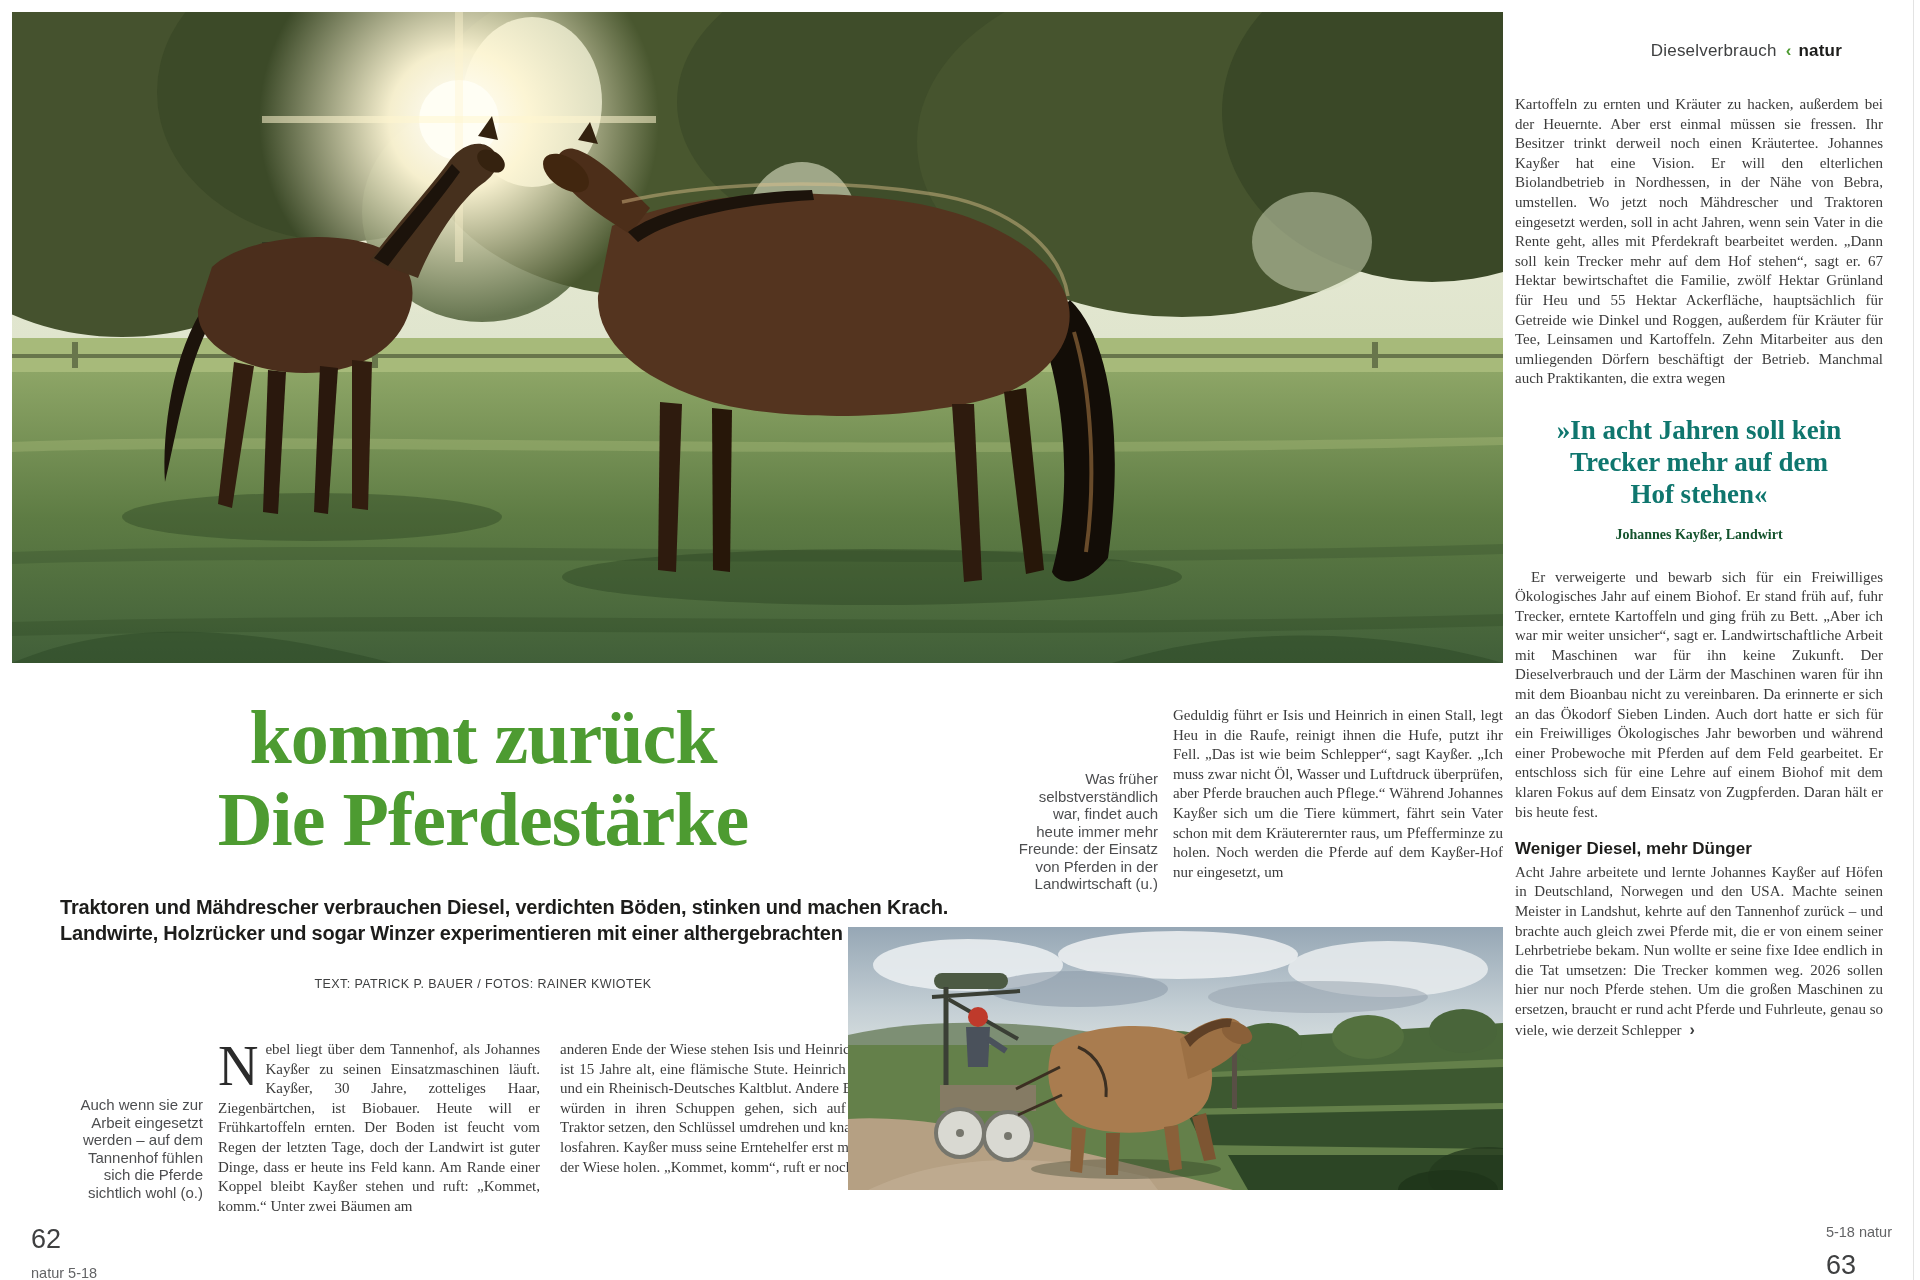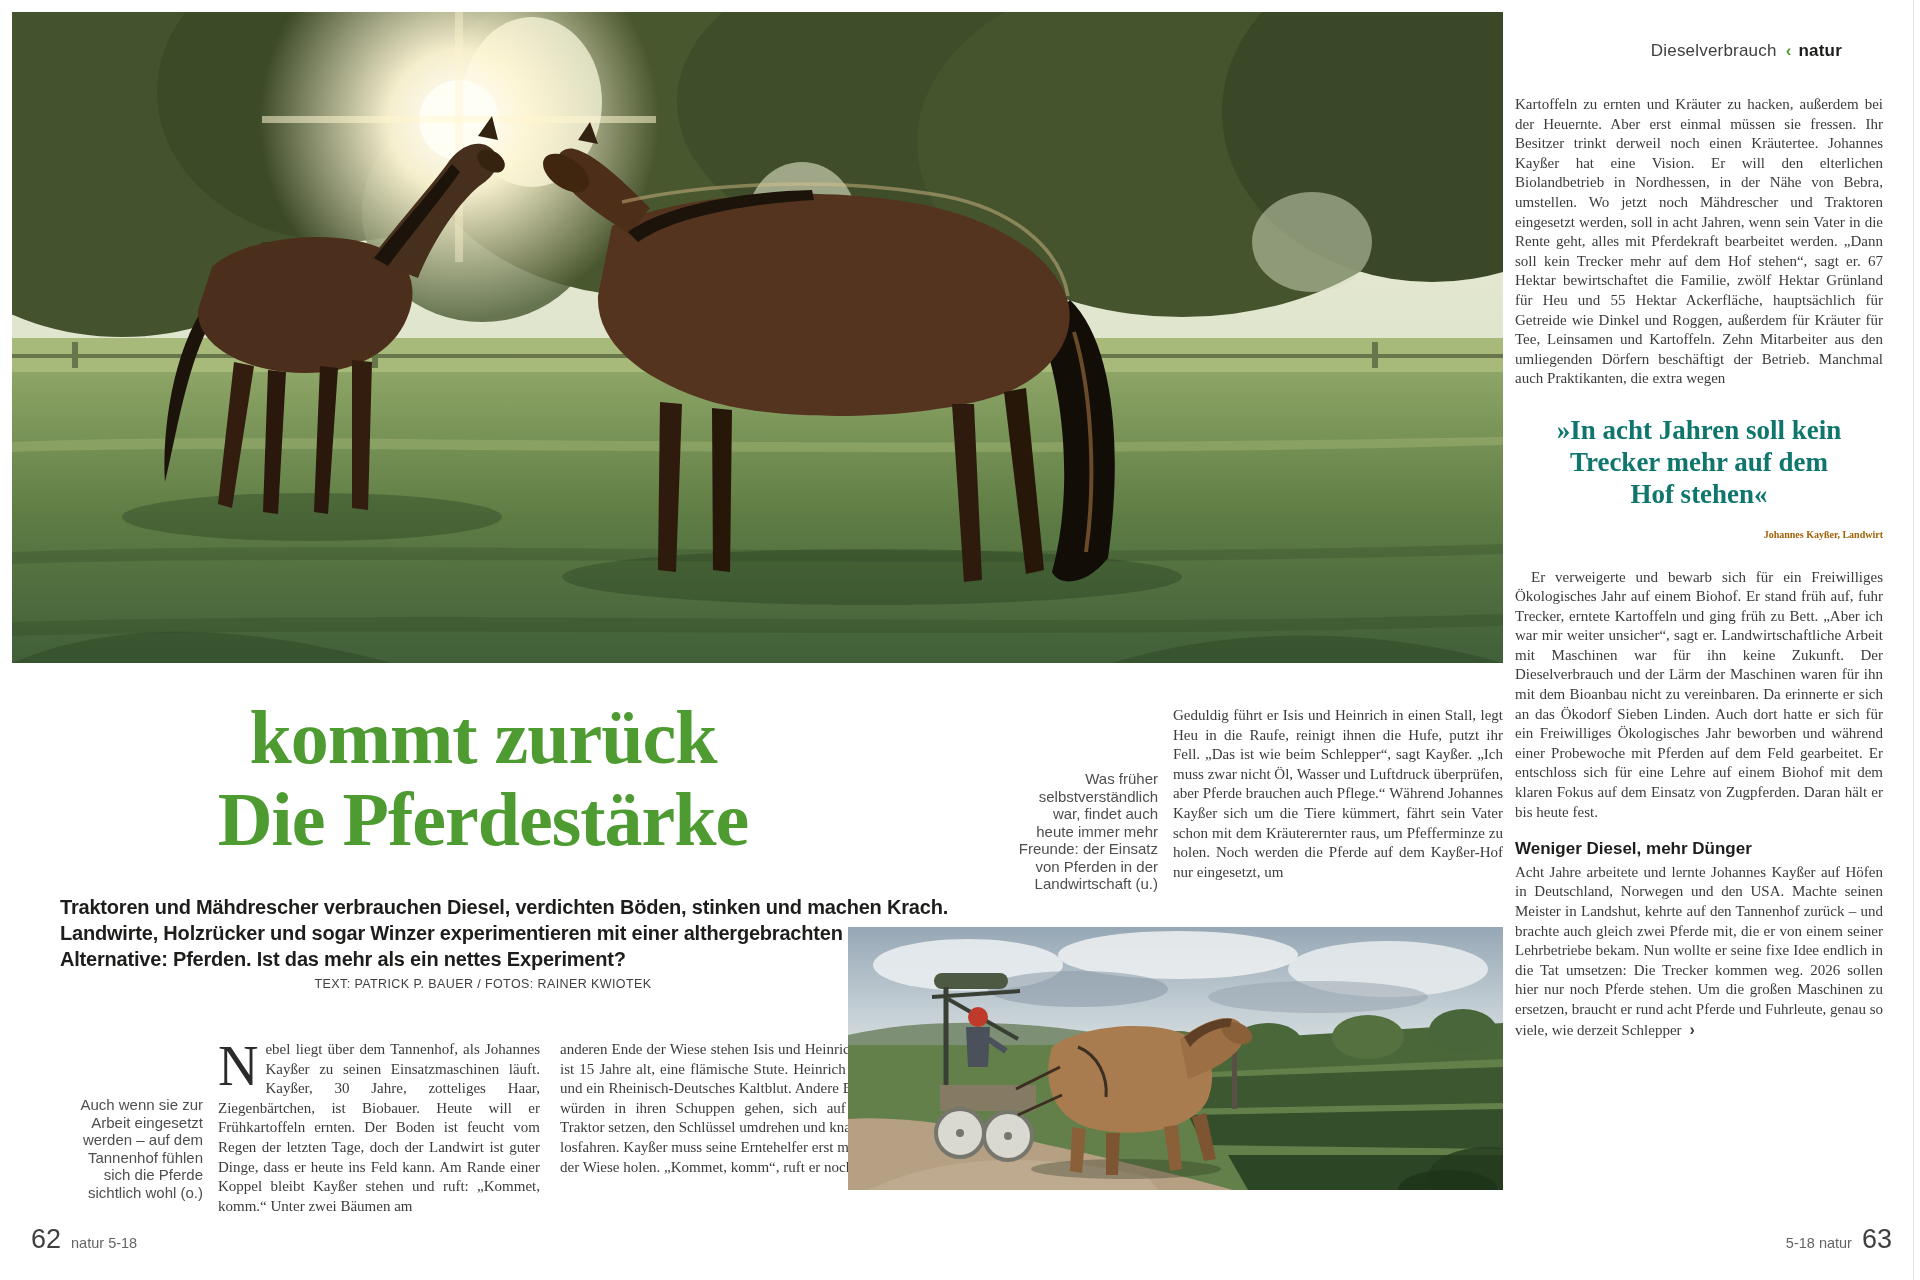--- a/index.html
+++ b/index.html
@@ -34,28 +34,28 @@
     font-size:56px;line-height:42px;padding:5px 7px 0 0;color:#2b2b2b;}
   
   .caption{font-size:15px;line-height:17.5px;color:#4d4e50;text-align:right;}
   .caption-top{left:55px;top:1096px;width:148px;}
   .caption-bottom{left:1012px;top:770px;width:146px;}
   
   .right-col{left:1515px;top:95px;width:368px;}
   .right-col p{margin:0;}
   .pull-quote{font-weight:700;font-size:27px;line-height:32px;color:#0f766e;
     text-align:center;margin:25px 4px 14px 4px;}
-  .pq-attr{font-weight:700;font-size:10px;color:#a16207;text-align:right;margin:15px 0 23px 0;}
+  .pq-attr{font-weight:700;font-size:14px;color:#14532d;text-align:center;margin:15px 0 23px 0;}
   .p-indent{text-indent:16px;}
   .subhead{font-family:"Liberation Sans",sans-serif;font-weight:700;font-size:17px;
     color:#1d1d1b;margin:17px 0 4px 0;text-align:left;}
   .cont-mark{font-family:"Liberation Sans",sans-serif;font-weight:700;color:#3f4041;
     margin-left:8px;font-size:16px;}
   
-  .footer{display:flex;align-items:baseline;gap:10px;}
+  .footer{display:flex;align-items:baseline;gap:10px;flex-direction:column;}
   .footer .num{font-size:27px;color:#3f4041;}
   .footer .lbl{font-size:14.5px;color:#636466;}
   .footer-left{left:31px;top:1224px;}
   .footer-right{right:28px;top:1224px;}
   .page-edge{right:6px;top:0;width:1px;height:1280px;background:#e3e3e3;}
 </style>
 </head>
 <body>
 
 <div class="abs photo-main">
@@ -150,21 +150,20 @@
   <span class="section">Dieselverbrauch</span><span class="sep">‹</span><span class="mag">natur</span>
 </div>
 
 <h1 class="abs headline" style="margin:0">
   <div>kommt zurück</div>
   <div>Die Pferdestärke</div>
 </h1>
 <div class="abs standfirst">
   <div>Traktoren und Mähdrescher verbrauchen Diesel, verdichten Böden, stinken und machen Krach.</div>
   <div>Landwirte, Holzrücker und sogar Winzer experimentieren mit einer althergebrachten</div>
-  <div>Alternative: Pferden. Ist das mehr als ein nettes Experiment?</div>
 </div>
 <div class="abs byline">TEXT: PATRICK P. BAUER / FOTOS: RAINER KWIOTEK</div>
 
 <div class="abs caption caption-top">
   <div>Auch wenn sie zur</div>
   <div>Arbeit eingesetzt</div>
   <div>werden – auf dem</div>
   <div>Tannenhof fühlen</div>
   <div>sich die Pferde</div>
   <div>sichtlich wohl (o.)</div>

